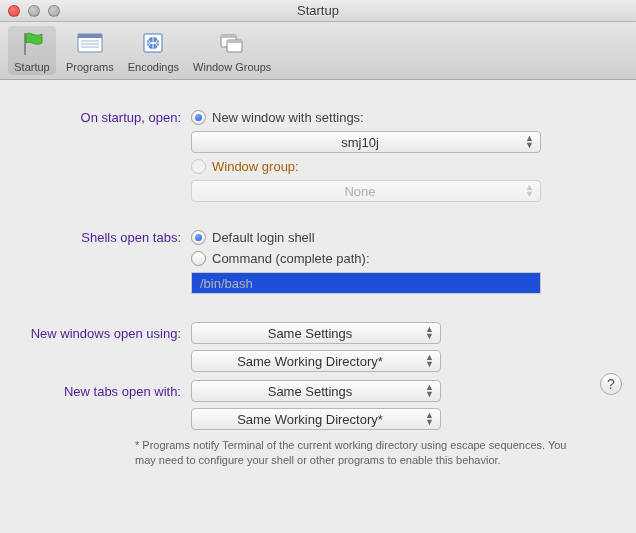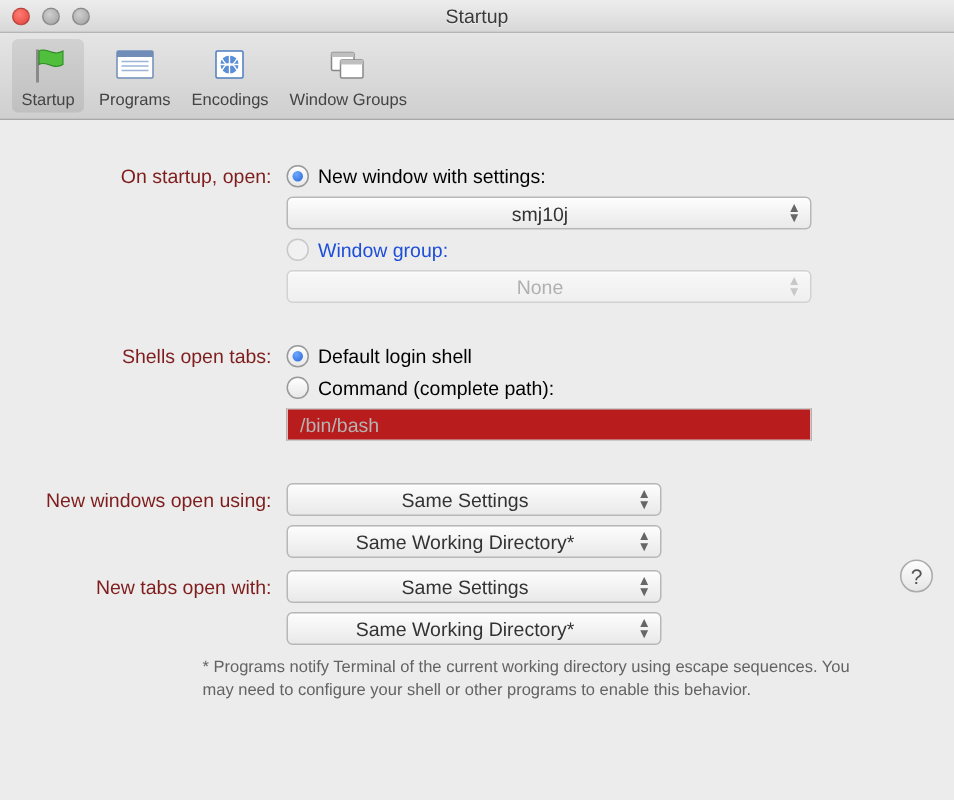--- a/index.html
+++ b/index.html
@@ -47,56 +47,56 @@
 }
 .tb-item.selected { background: rgba(0,0,0,0.08); }
 .tb-icon {
   width: 32px; height: 32px; display: flex; align-items: center; justify-content: center;
 }
 .tb-label { font-size: 11px; color: #444; margin-top: 1px; }
 .pane { padding: 30px 26px 10px 26px; }
 .row { display: flex; align-items: center; margin-bottom: 6px; }
 .lbl {
   width: 165px; text-align: right; padding-right: 10px;
-  color: #7f1d1d; font-size: 13px;
+  color: #4c1d95; font-size: 13px;
 }
 .ctrl { flex: 1; display: flex; align-items: center; }
 .radio {
   width: 15px; height: 15px; border-radius: 50%;
   border: 1px solid #999; background: linear-gradient(#fff,#e8e8e8);
   display: inline-flex; align-items: center; justify-content: center;
   margin-right: 6px; flex-shrink: 0;
 }
 .radio.checked::after {
   content: ""; width: 7px; height: 7px; border-radius: 50%;
   background: radial-gradient(circle at 35% 30%, #6ea8ff, #2a66d8);
 }
 .radio.disabled { border-color: #c8c8c8; background: #f1f1f1; }
-.rlabel { font-size: 13px; color: #000000; }
-.rlabel.disabled { color: #1d4ed8; }
+.rlabel { font-size: 13px; color: #404040; }
+.rlabel.disabled { color: #a16207; }
 .popup {
   height: 22px; border: 1px solid #b7b7b7; border-radius: 4px;
   background: linear-gradient(#fdfdfd,#e9e9e9);
   display: flex; align-items: center; padding: 0 22px 0 10px;
   position: relative; font-size: 13px; color: #333;
   box-shadow: 0 1px 0 rgba(255,255,255,0.6) inset;
   justify-content: center;
 }
 .popup.disabled { color: #b0b0b0; border-color: #d2d2d2; background: linear-gradient(#f8f8f8,#efefef); }
 .popup .updown {
   position: absolute; right: 6px; top: 50%; transform: translateY(-50%);
   font-size: 9px; line-height: 7px; color: #666; text-align: center;
 }
 .popup.disabled .updown { color: #c8c8c8; }
 .textfield {
   height: 22px; border: 1px solid #c9c9c9; background: #fff;
   font: inherit; font-size: 13px; color: #333; padding: 0 8px;
   width: 100%;
 }
-.textfield[disabled] { color: #b4b4b4; background: #b91c1c; }
+.textfield[disabled] { color: #b4b4b4; background: #1d4ed8; }
 .sep { height: 22px; }
 .footnote {
   margin-left: 109px; margin-right: 30px; margin-top: 8px;
   font-size: 11px; color: #636363; line-height: 1.35;
 }
 .help {
   position: absolute; right: 14px; bottom: 12px;
   width: 22px; height: 22px; border-radius: 50%;
   border: 1px solid #aaa; background: linear-gradient(#fdfdfd,#e6e6e6);
   display: flex; align-items: center; justify-content: center;

